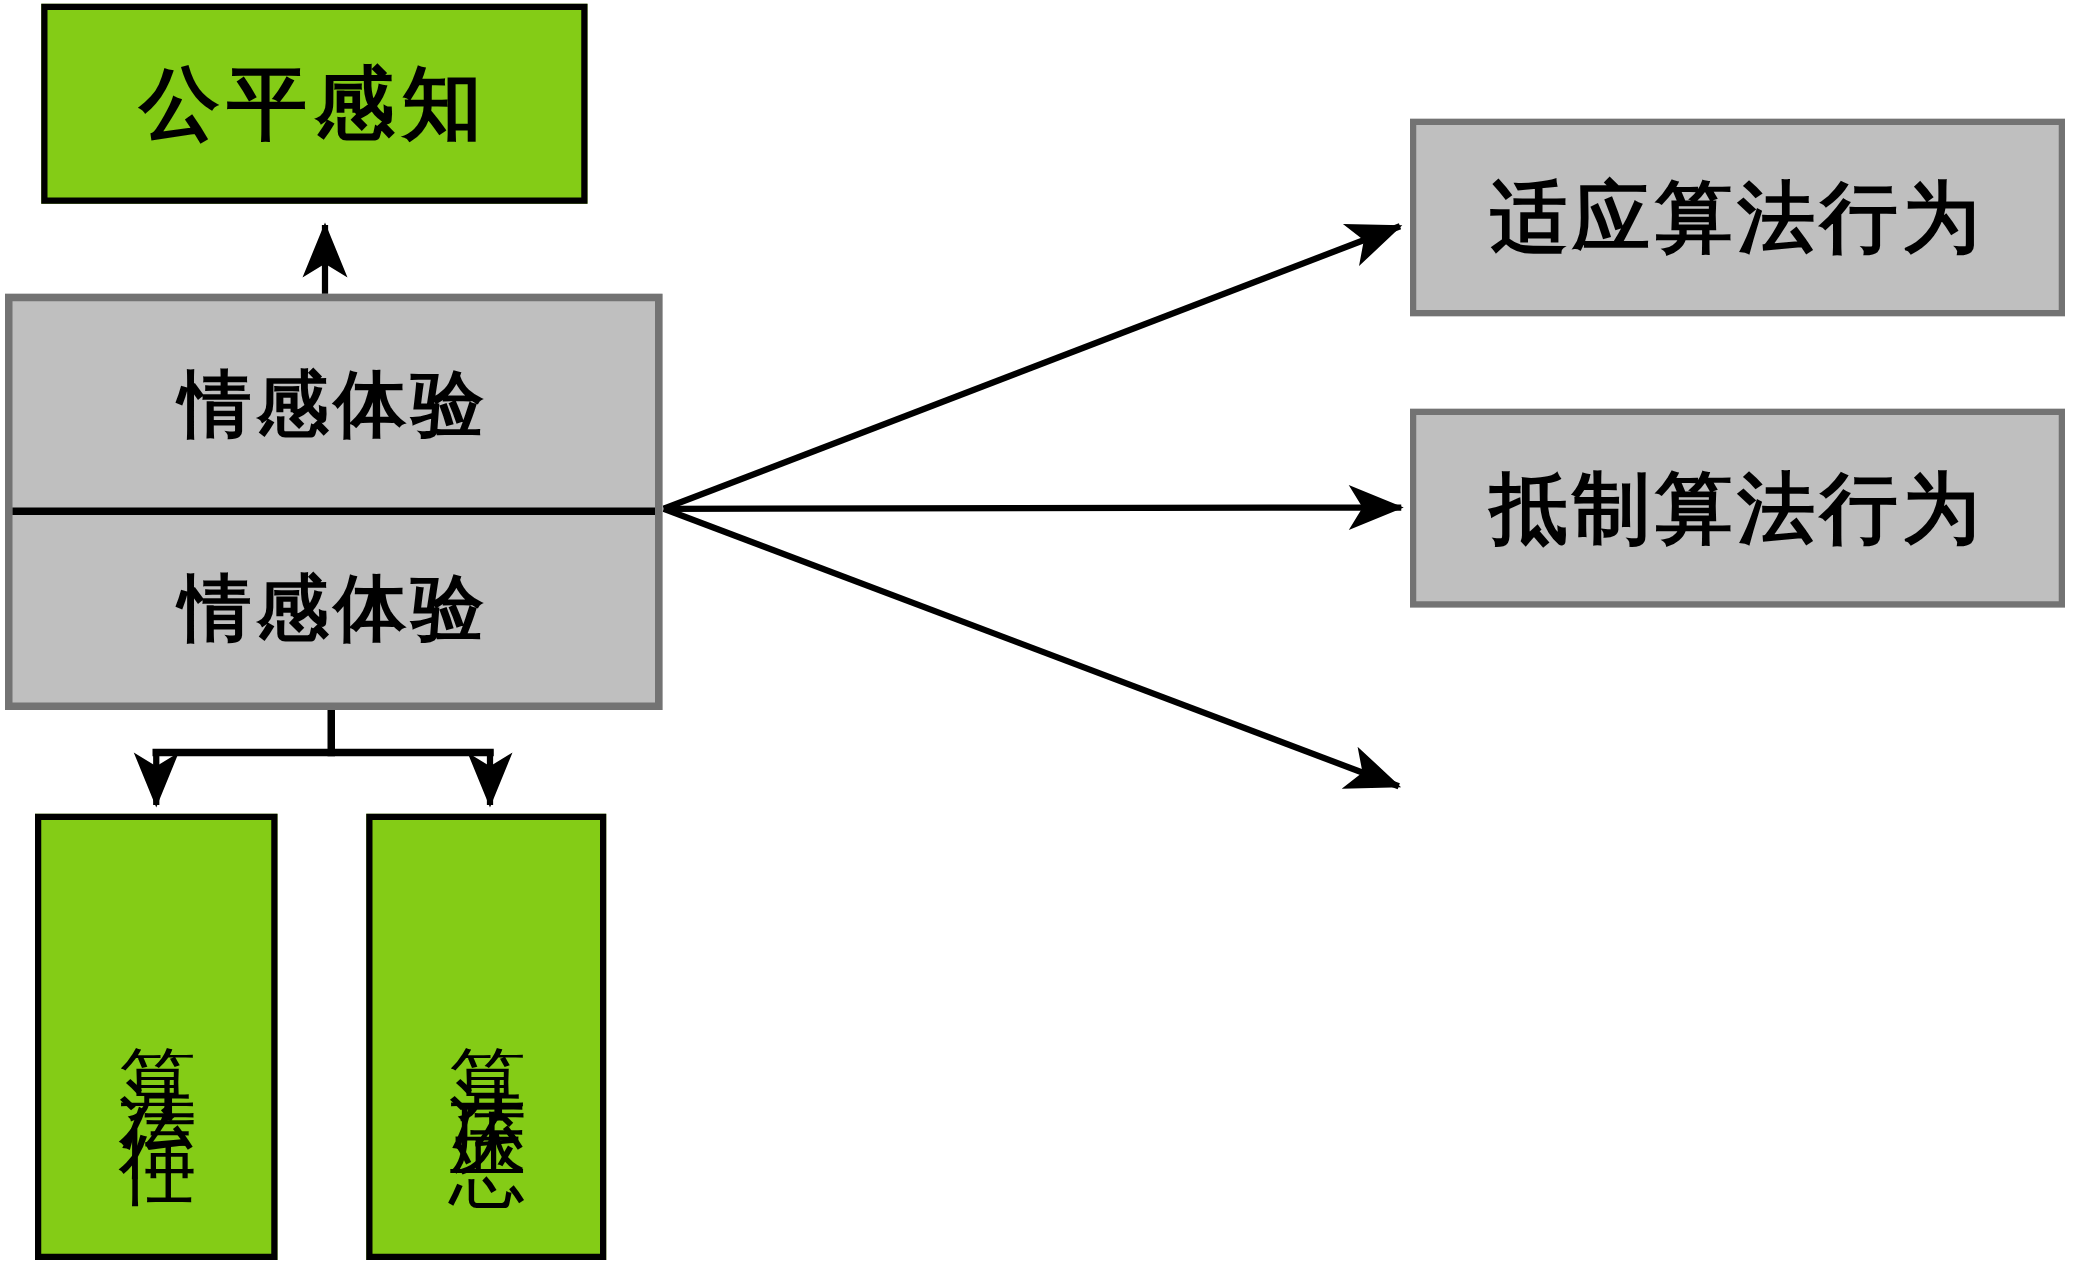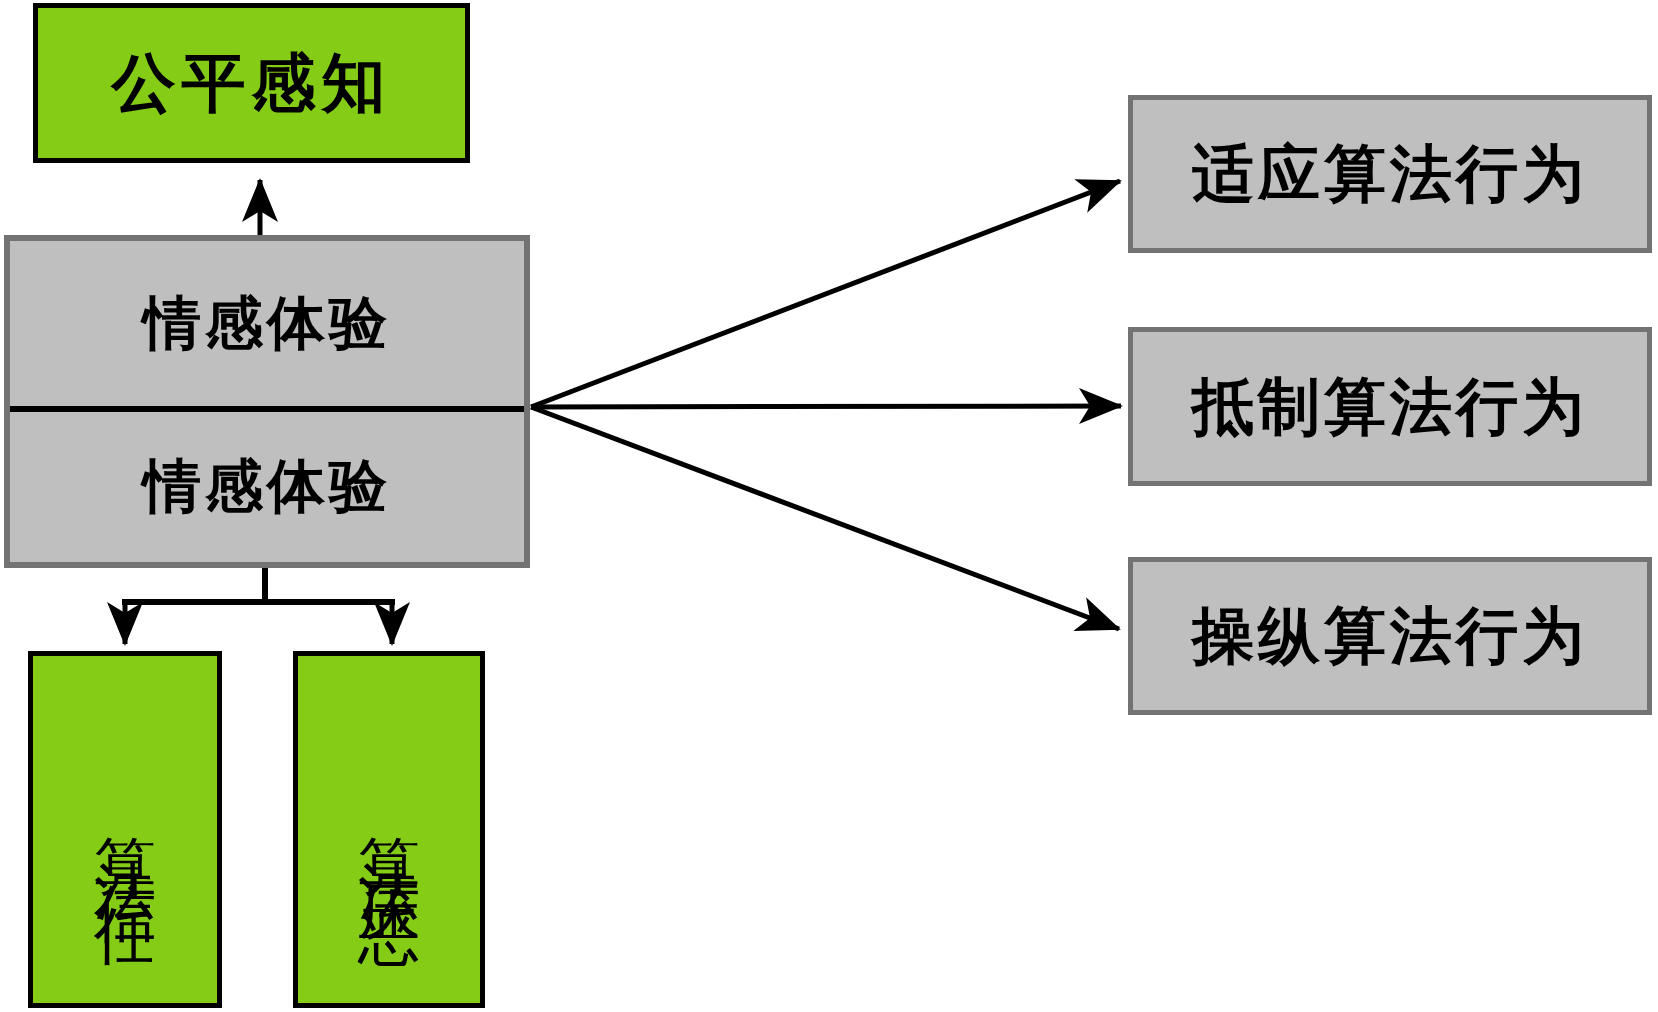--- a/index.html
+++ b/index.html
@@ -124,17 +124,14 @@
   </div>
 
   <div class="node gray-fill outcome" id="adapt-box">
     <span>适应算法行为</span>
   </div>
 
   <div class="node gray-fill outcome" id="resist-box">
     <span>抵制算法行为</span>
   </div>
 
-  <div class="node gray-fill outcome" id="manipulate-box">
-    <span>操纵算法行为</span>
-  </div>
 
 </div>
 
 </body></html>

